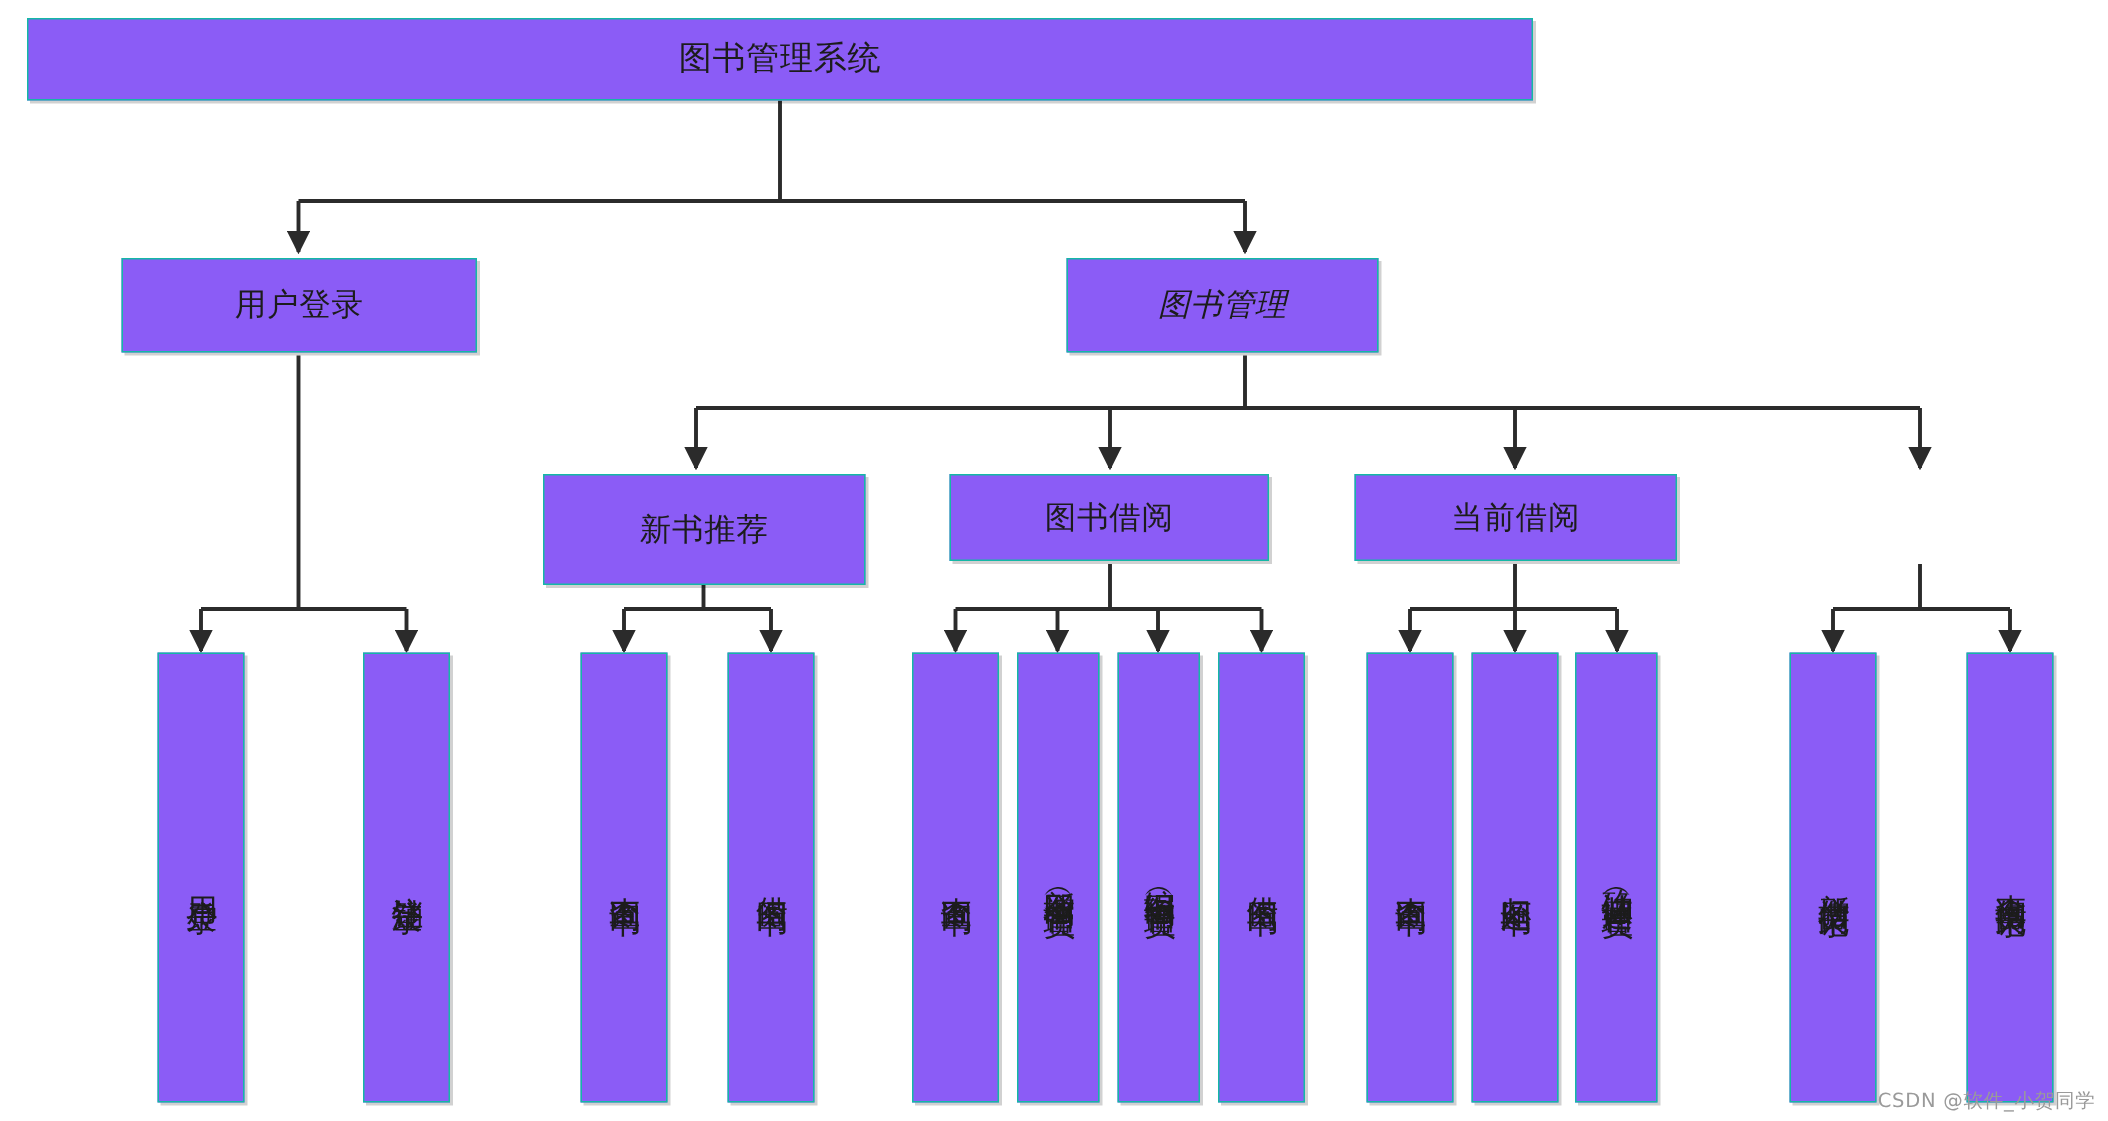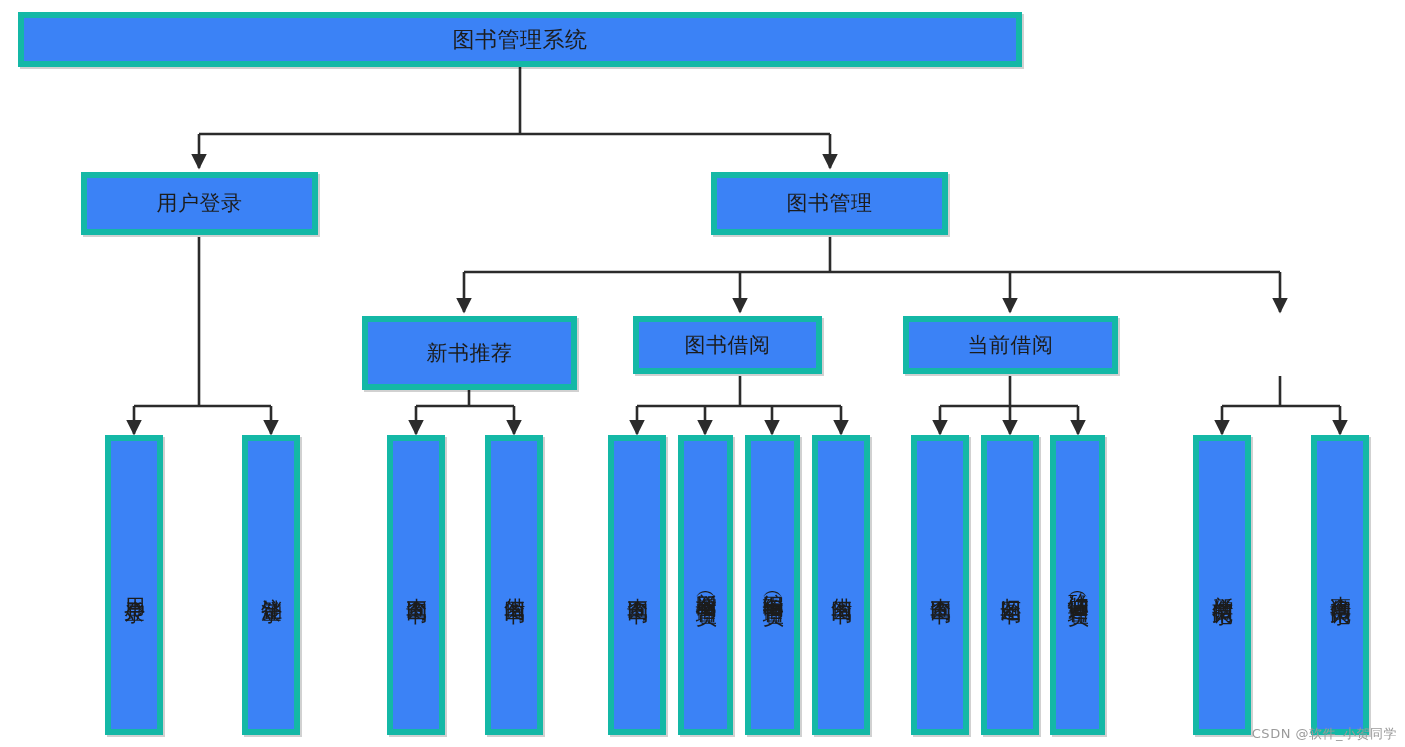--- a/index.html
+++ b/index.html
@@ -21,22 +21,22 @@
     position: absolute;
     left: 0;
     top: 0;
     width: 1405px;
     height: 747px;
     pointer-events: none;
   }
   .node {
     position: absolute;
     box-sizing: border-box;
-    background: #3b82f6;
-    border: 6px solid #14b8a6;
+    background: #8b5cf6;
+    border: 1px solid #14b8a6;
     display: flex;
     align-items: center;
     justify-content: center;
     box-shadow: 2px 2px 0 rgba(0,0,0,0.18);
   }
   .node .label {
     font-size: 21px;
     color: #1c1c1c;
     line-height: 1.18;
     letter-spacing: 0.5px;
@@ -125,29 +125,29 @@
   </svg>
 
   <div class="node root" style="left:18px; top:12px; width:1004px; height:55px;">
     <span class="label">图书管理系统</span>
   </div>
 
   <div class="node" style="left:81px; top:172px; width:237px; height:63px;">
     <span class="label">用户登录</span>
   </div>
 
-  <div class="node" style="left:711px; top:172px; width:237px; height:63px;">
+  <div class="node" style="left:711px; top:172px; width:208px; height:63px;font-style:italic;">
     <span class="label">图书管理</span>
   </div>
 
   <div class="node" style="left:362px; top:316px; width:215px; height:74px;">
     <span class="label">新书推荐</span>
   </div>
 
-  <div class="node" style="left:633px; top:316px; width:189px; height:58px;">
+  <div class="node" style="left:633px; top:316px; width:213px; height:58px;">
     <span class="label">图书借阅</span>
   </div>
 
   <div class="node" style="left:903px; top:316px; width:215px; height:58px;">
     <span class="label">当前借阅</span>
   </div>
 
 
   <div class="node vertical" style="left:105px; top:435px; width:58px; height:300px;">
     <span class="label">用户登录</span>

